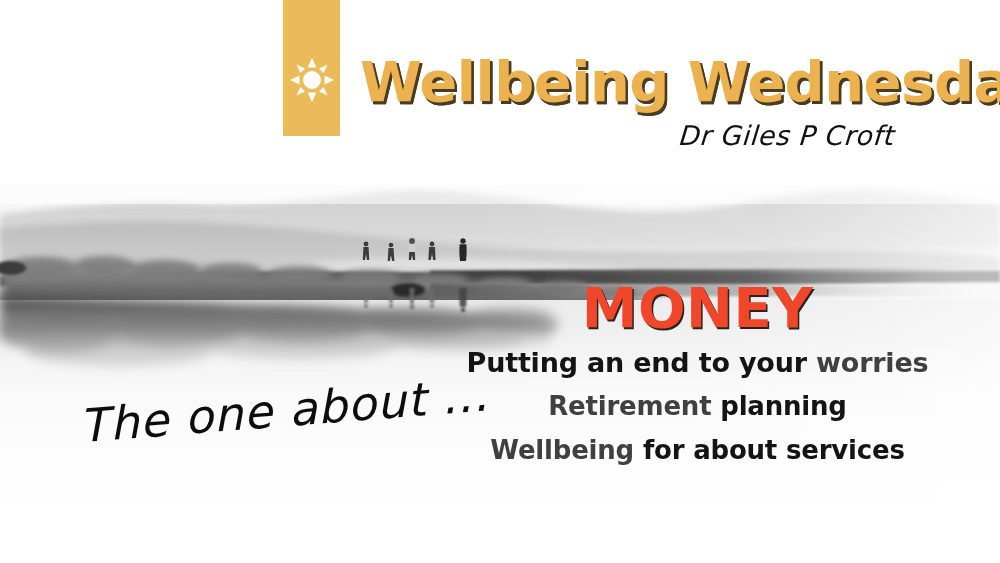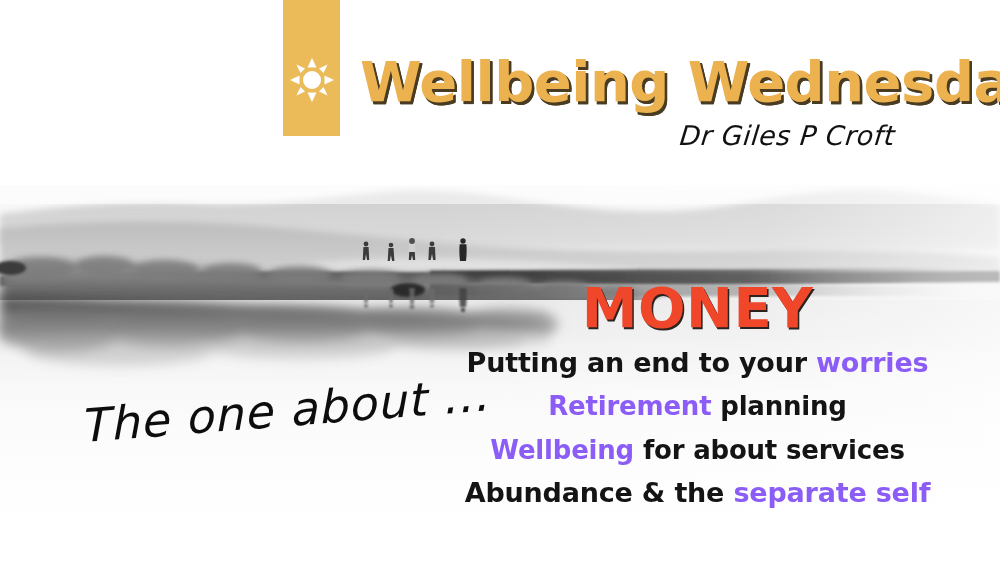--- a/index.html
+++ b/index.html
@@ -108,21 +108,21 @@
   .topic-line {
     font-family:"DejaVu Sans", sans-serif;
     font-weight:700;
     font-size:27px;
     line-height:42px;
     letter-spacing:-0.2px;
     color:#141414;
     white-space:nowrap;
   }
   .topic-line.big { font-size:26px; line-height:44px; }
-  .accent { color:#8b5cf6; }
+  .accent { color:#404040; }
 </style>
 </head>
 <body>
 
 <div id="slide">
 
   <div id="photo">
     <svg viewBox="0 0 1000 563" xmlns="http://www.w3.org/2000/svg" preserveAspectRatio="none">
       <defs>
 
@@ -372,19 +372,16 @@
     </div>
 
     <div class="topic-line big">
       <span></span><span class="accent">Retirement</span><span> planning</span>
     </div>
 
     <div class="topic-line big">
       <span></span><span class="accent">Wellbeing</span><span> for about services</span>
     </div>
 
-    <div class="topic-line">
-      <span>Abundance &amp; the </span><span class="accent">separate self</span><span></span>
-    </div>
 
   </div>
 
 </div>
 
 </body></html>

